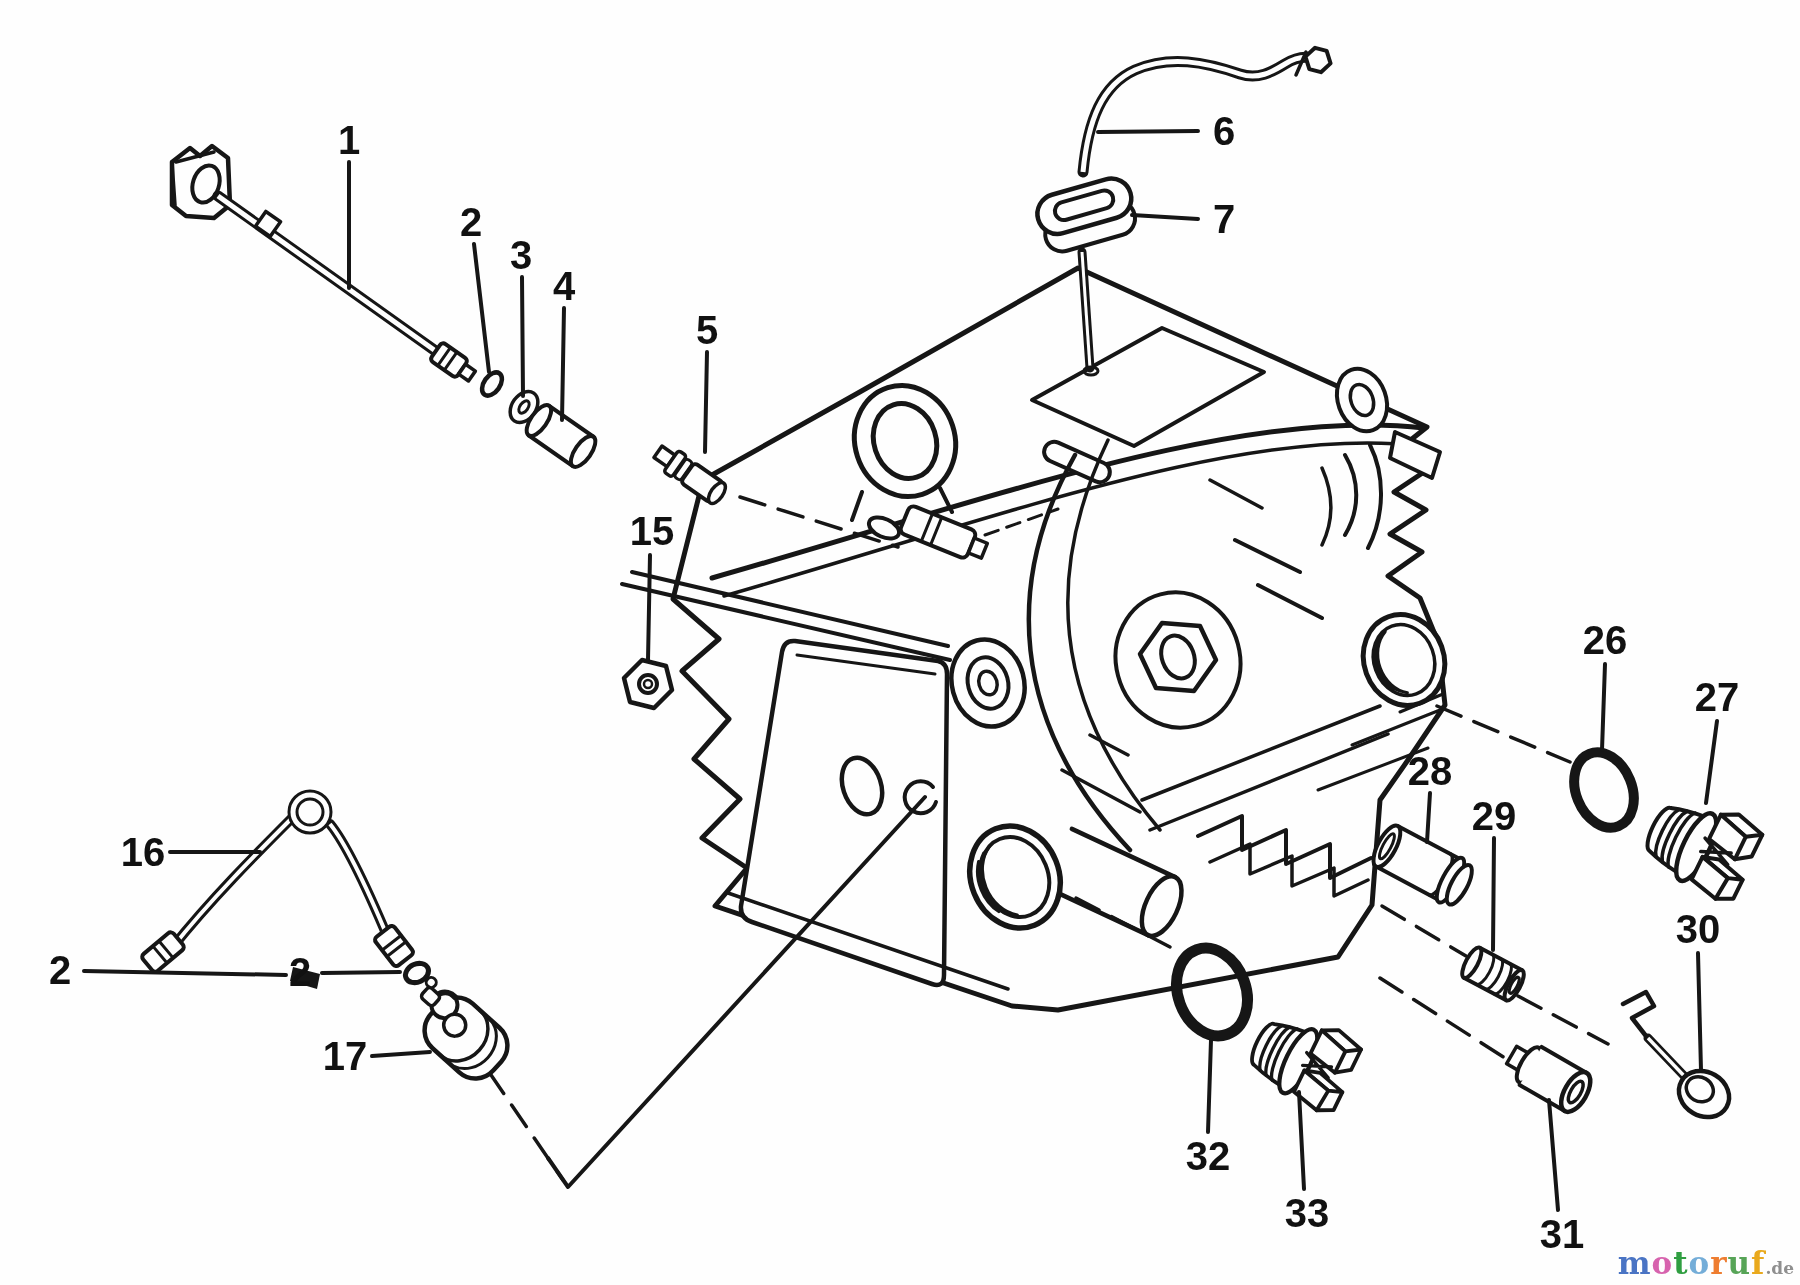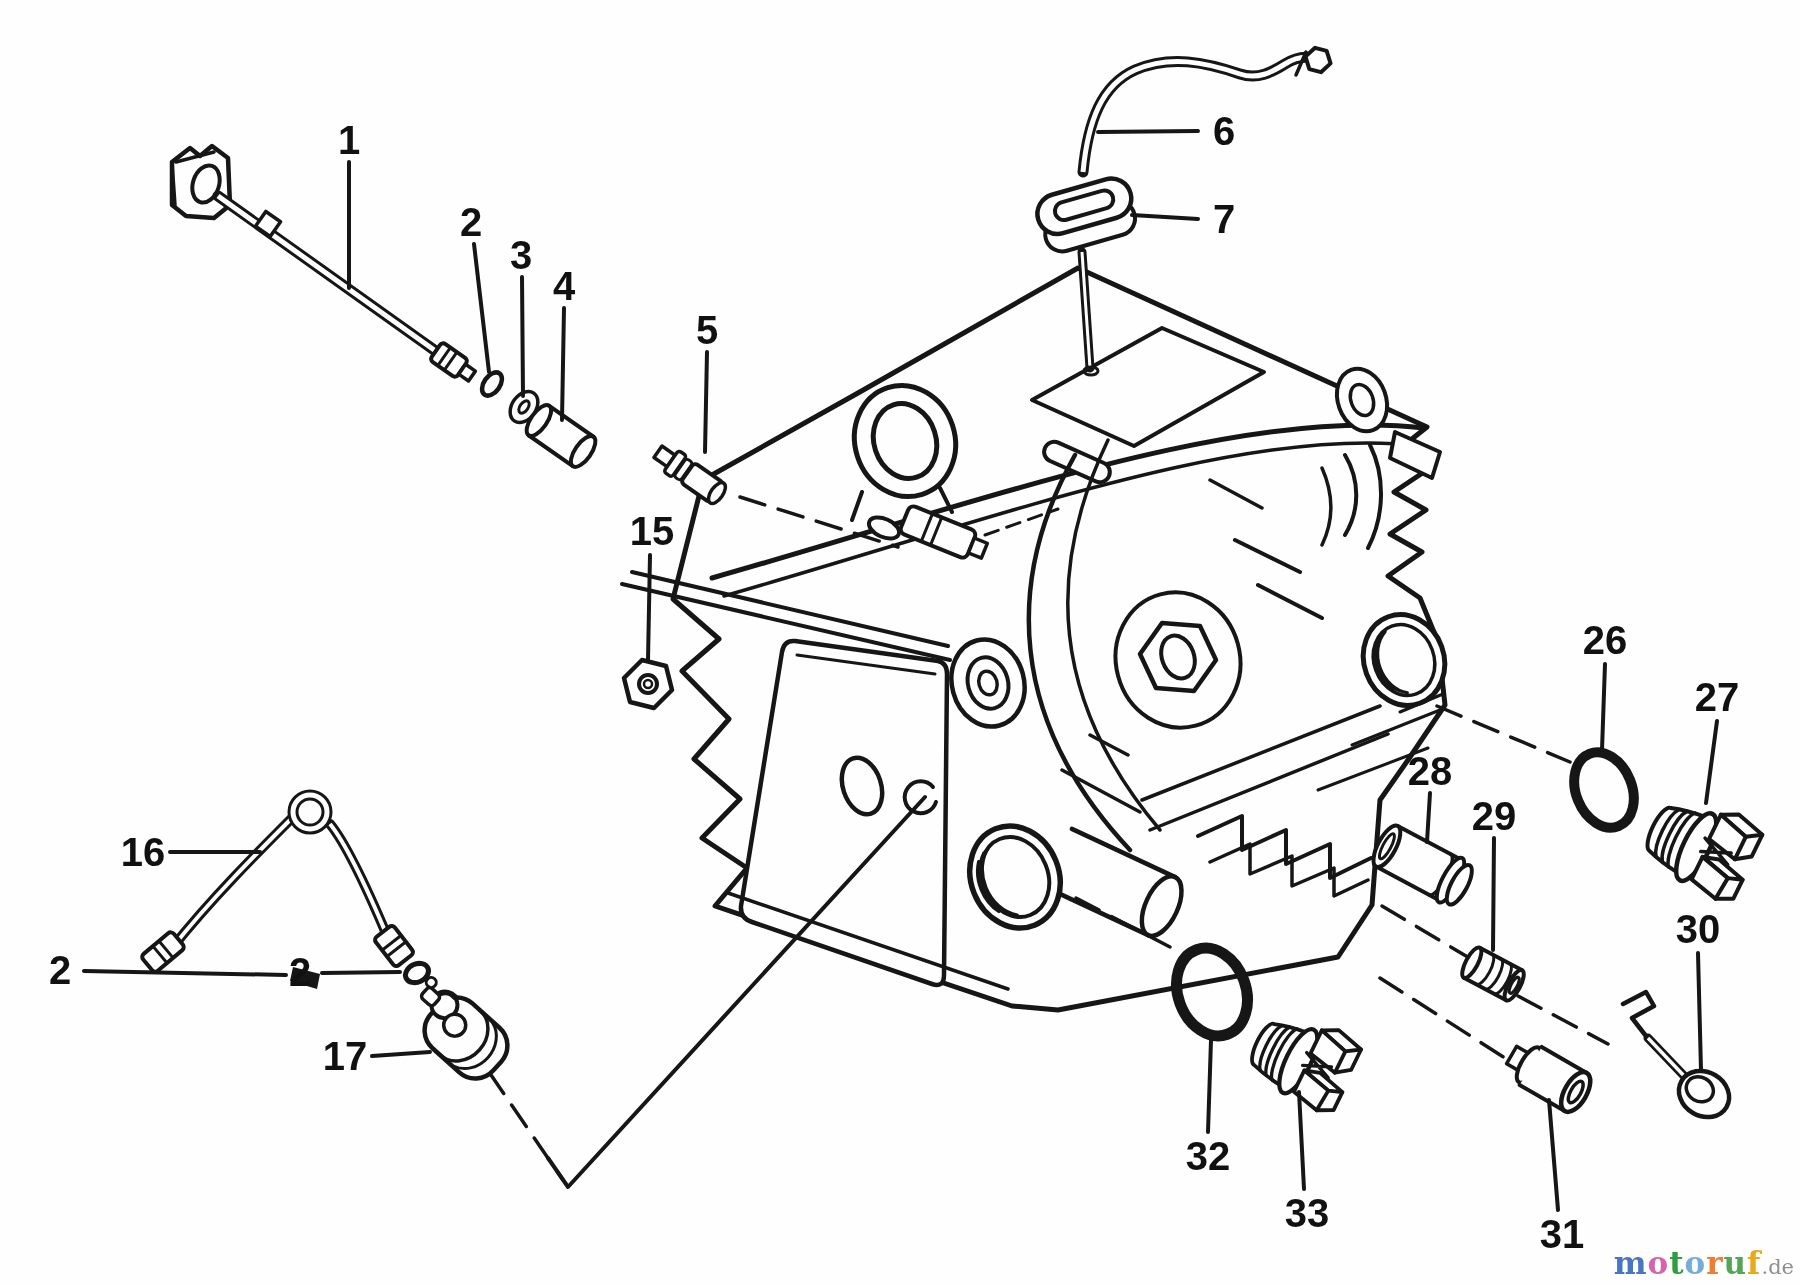--- a/index.html
+++ b/index.html
@@ -6,21 +6,21 @@
   .page{position:relative;width:1800px;height:1285px;background:#fefefe;overflow:hidden;
         font-family:"Liberation Sans",sans-serif;}
   .page svg{position:absolute;left:0;top:0;}
   svg *{vector-effect:none;}
   .ln{stroke:#161616;fill:none;stroke-linecap:round;stroke-linejoin:round;}
   .fw{fill:#fefefe;}
   .callout-text{font:700 40px "Liberation Sans",sans-serif;fill:#111;}
   .watermark{position:absolute;right:6px;bottom:4px;
              font-family:"DejaVu Serif","Liberation Serif",serif;
              font-weight:700;font-size:31px;letter-spacing:1px;white-space:nowrap;}
-  .watermark .wm-suffix{font-size:21px;font-weight:400;letter-spacing:0;}
+  .watermark .wm-suffix{font-size:17px;font-weight:700;letter-spacing:0;}
 </style>
 </head>
 <body>
 
 <div class="page">
 <svg id="diagram-svg" width="1800" height="1285" viewBox="0 0 1800 1285">
 
   <defs>
     <g id="slot-plug">
       <path class="ln fw" stroke-width="4" d="M -42,-24 A 8 24 0 0 0 -42,24 C -30,28 -18,30 -8,31 L -8,-31 C -18,-30 -30,-28 -42,-24 Z"></path>

